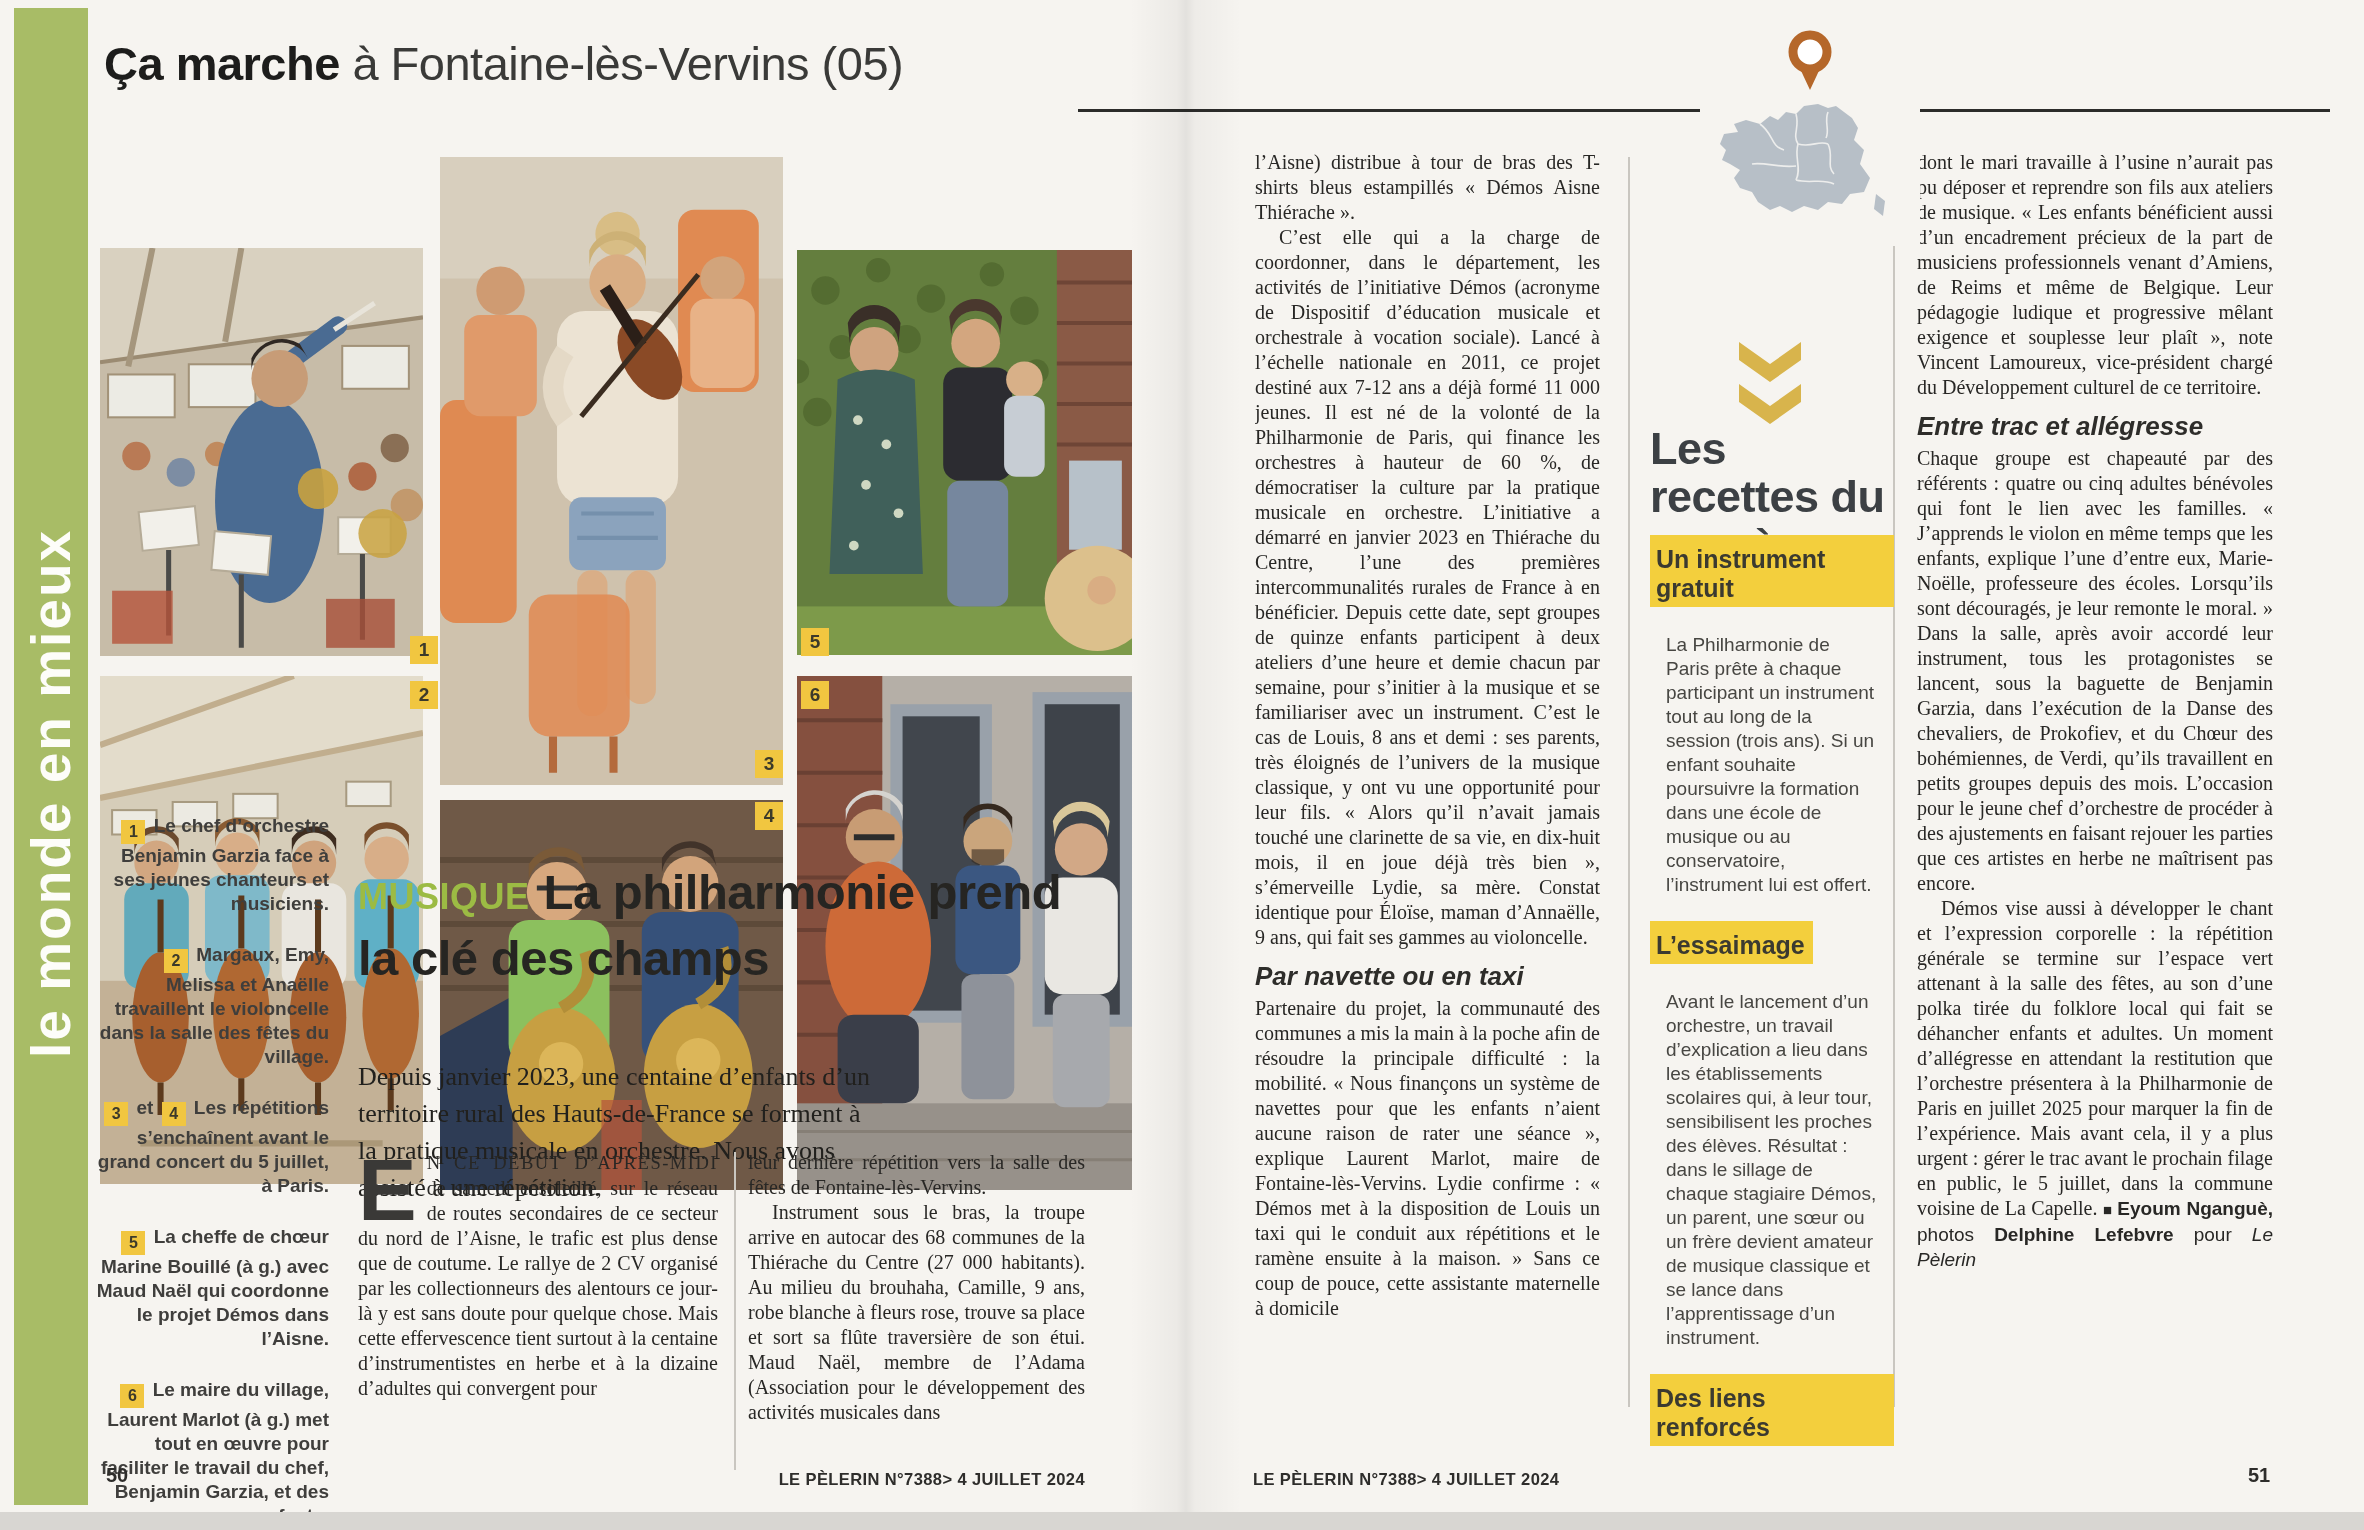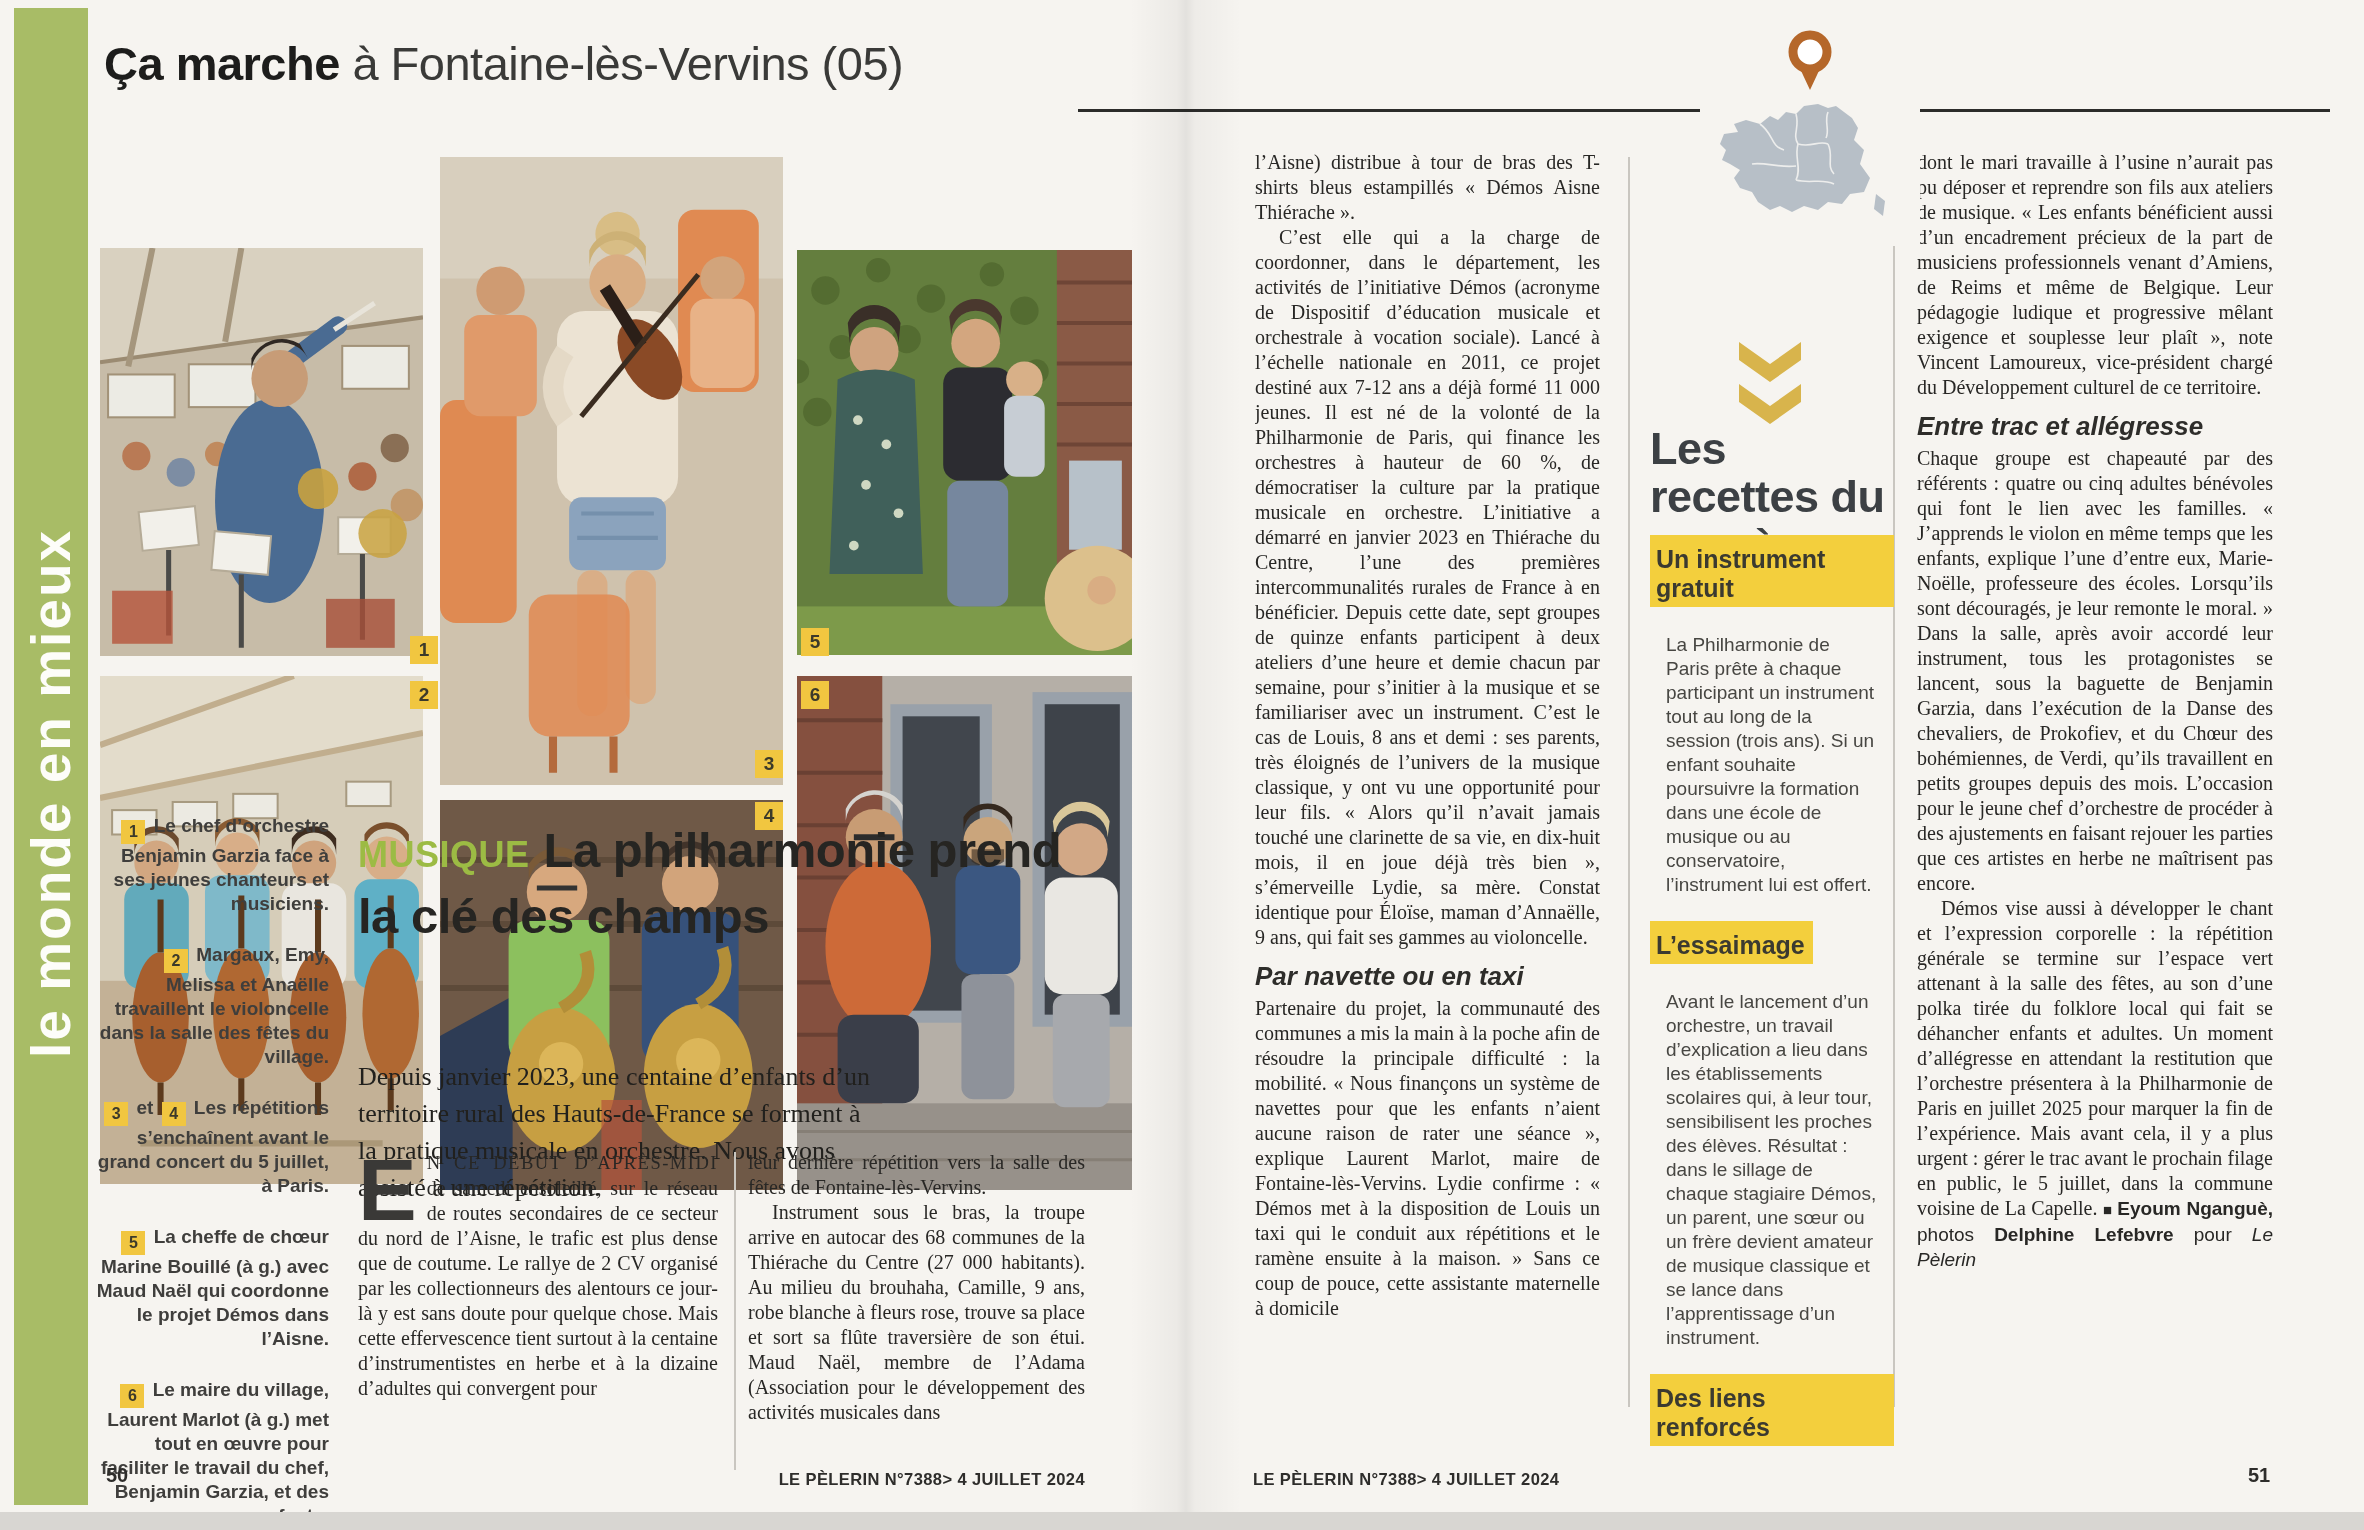--- a/index.html
+++ b/index.html
@@ -37,21 +37,21 @@
   .b3{left:755px;top:750px;} .b4{left:755px;top:802px;}
   .b5{left:801px;top:628px;} .b6{left:801px;top:681px;}
 
   
   #captions{left:95px;top:814px;width:234px;}
   .caption{text-align:right;font-size:19px;line-height:24px;font-weight:700;color:#3f3e3c;margin-bottom:27px;}
   .cap-badge{display:inline-flex;width:24px;height:24px;background:#f1c640;color:#3c3a2a;font-weight:800;font-size:16px;
              align-items:center;justify-content:center;vertical-align:-5px;margin:0 3px;}
 
   
-  .headline{left:358px;top:823px;width:724px;line-height:54px;letter-spacing:-0.5px;}
+  .headline{left:358px;top:865px;width:724px;line-height:54px;letter-spacing:-0.5px;}
   .kicker{font-size:36px;font-weight:800;color:#9cbb44;letter-spacing:0.5px;margin-right:14px;}
   .title{font-size:49px;font-weight:800;color:#262522;}
   .standfirst{left:358px;top:1058px;width:520px;font-family:"Liberation Serif",serif;
               font-size:26px;line-height:37px;color:#21201d;}
 
   
   .col{font-family:"Liberation Serif",serif;font-size:20px;line-height:25px;text-align:justify;
        color:#282725;overflow:hidden;}
   .col p{margin:0;}
   .col p.indent{text-indent:24px;}

